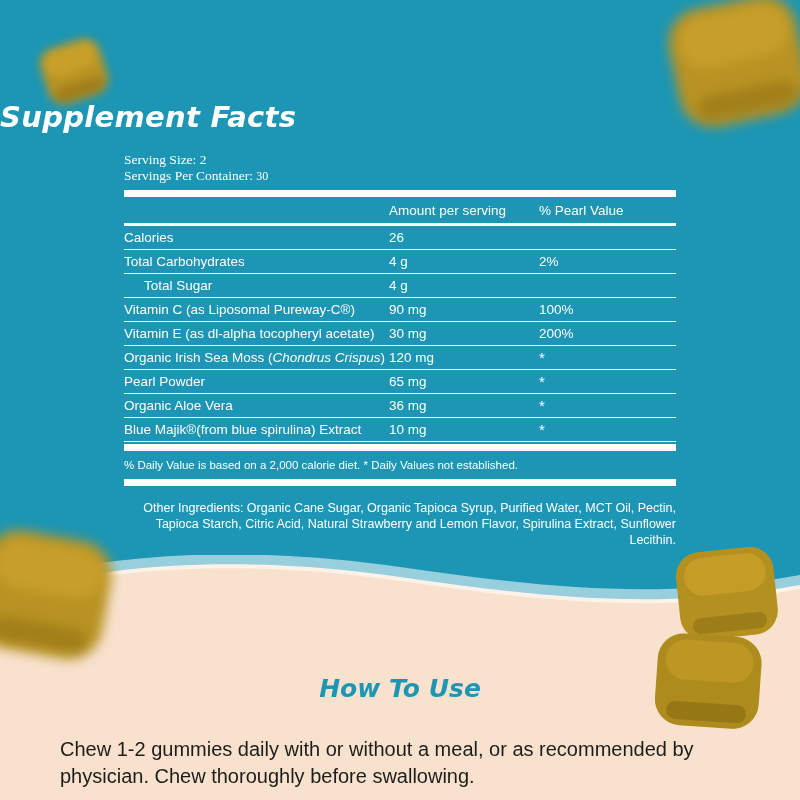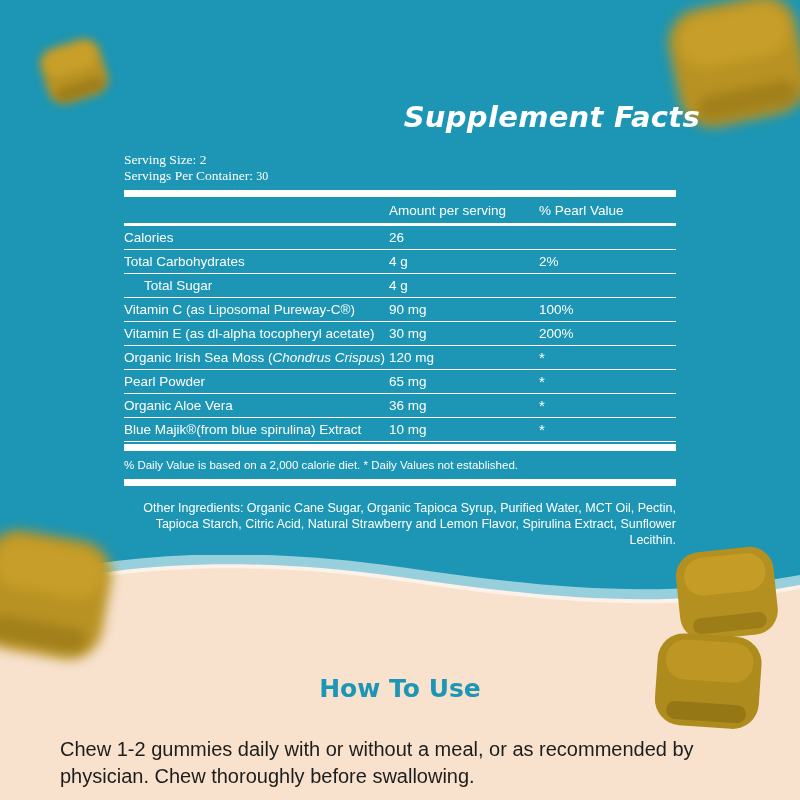--- a/index.html
+++ b/index.html
@@ -51,21 +51,21 @@
   .gummy-blur-strong {
     filter: blur(6px);
   }
 
   
   .title {
     position: absolute;
     top: 100px;
     left: 0;
     width: 700px;
-    text-align: right;
+    text-align: left;
     font-family: "DejaVu Sans", sans-serif;
     font-style: italic;
     font-size: 29px;
     font-weight: 600;
     color: #ffffff;
     letter-spacing: 0.3px;
     z-index: 5;
   }
 
   
@@ -142,20 +142,21 @@
   }
 
   
   .howto-title {
     position: absolute;
     left: 0;
     top: 674px;
     width: 800px;
     text-align: center;
     font-family: "DejaVu Sans", sans-serif;
+    font-style: italic;
     font-size: 25px;
     font-weight: 600;
     color: #1c96b4;
     z-index: 6;
   }
   .howto-body {
     position: absolute;
     left: 60px;
     top: 736px;
     width: 680px;

